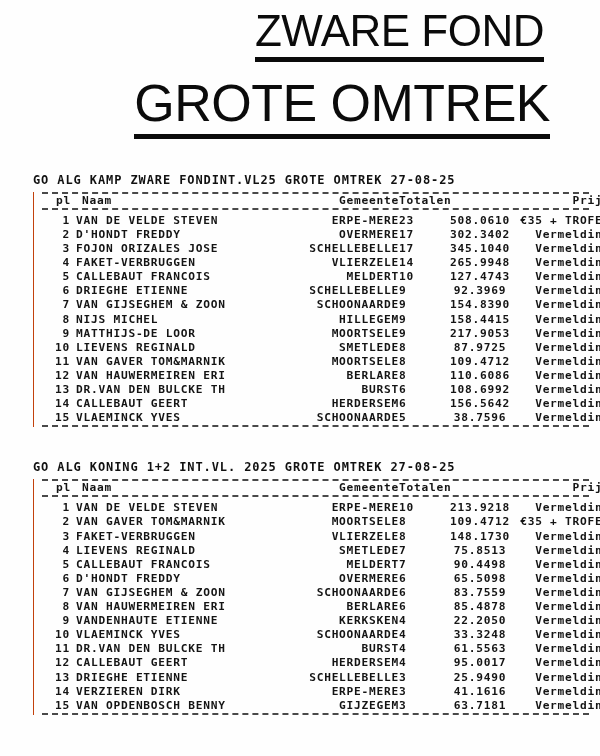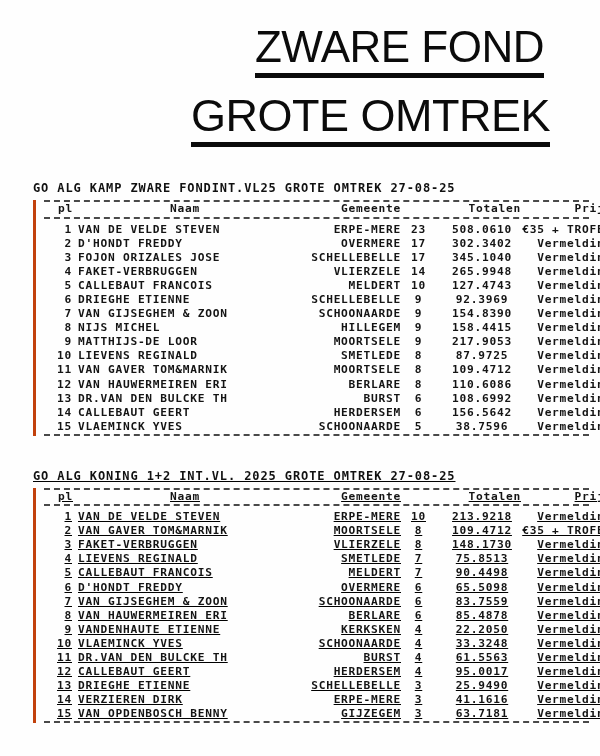--- a/index.html
+++ b/index.html
@@ -17,21 +17,21 @@
   }
   .page {
     position: relative;
     width: 600px;
     height: 756px;
     background: #fefefe;
   }
 
   
   .titles {
-    padding-top: 24px;
+    padding-top: 8px;
   }
   .title-line {
     display: flex;
     justify-content: flex-end;
     padding-right: 56px;
   }
   .title-line.second {
     padding-right: 50px;
     margin-top: 14px;
   }
@@ -40,46 +40,46 @@
     font-size: 44px;
     font-weight: 400;
     letter-spacing: -0.5px;
     line-height: 1.05;
     color: #0b0b0b;
     border-bottom: 5px solid #0b0b0b;
     padding-bottom: 3px;
     white-space: nowrap;
   }
   .title-text.big {
-    font-size: 45px;
+    font-size: 52px;
   }
 
   
   .report {
     margin: 0 auto;
     width: 578px;
     padding-left: 22px;
     box-sizing: border-box;
   }
   .report.first { margin-top: 34px; }
-  .report.second { margin-top: 33px; text-decoration: underline; }
+  .report.second { margin-top: 33px; }
 
   .report-title {
     font-size: 12px;
     letter-spacing: 0.9px;
     white-space: nowrap;
     color: #111;
     margin-bottom: 5px;
     font-weight: 600;
   }
 
   .table-wrap {
     position: relative;
     padding-left: 8px;
-    border-left: 3px solid #c2410c;
+    border-left: 1px solid #c2410c;
   }
 
   .rule {
     border-top: 2px dashed #2a2a2a;
     height: 0;
     margin: 0;
     opacity: 0.85;
   }
 
   table.grid {
@@ -107,28 +107,28 @@
   col.c-pl    { width: 34px; }
   col.c-name  { width: 208px; }
   col.c-gem   { width: 115px; }
   col.c-cnt   { width: 42px; }
   col.c-tot   { width: 78px; }
   col.c-prijs { width: 91px; }
 
   .td-pl    { text-align: right; padding-right: 6px !important; }
   .td-name  { text-align: left; }
   .td-gem   { text-align: right; }
-  .td-cnt   { text-align: center; padding-right: 7px !important; }
+  .td-cnt   { text-align: left; padding-right: 7px !important; }
   .td-tot   { text-align: center; }
   .td-prijs { text-align: right; }
 
   .th-pl    { text-align: left; padding-left: 14px !important; }
-  .th-name  { text-align: center; padding-left: 6px !important; }
+  .th-name  { text-align: left; padding-left: 6px !important; }
   .th-gem   { text-align: right; }
-  .th-tot   { text-align: right; }
+  .th-tot   { text-align: left; }
   .th-prijs { text-align: right; }
 
   .header-row td, .header-row th { height: 17px; line-height: 17px; }
   .body-pad { height: 4px; }
 </style>
 </head>
 <body>
 
 <div class="page">
 

